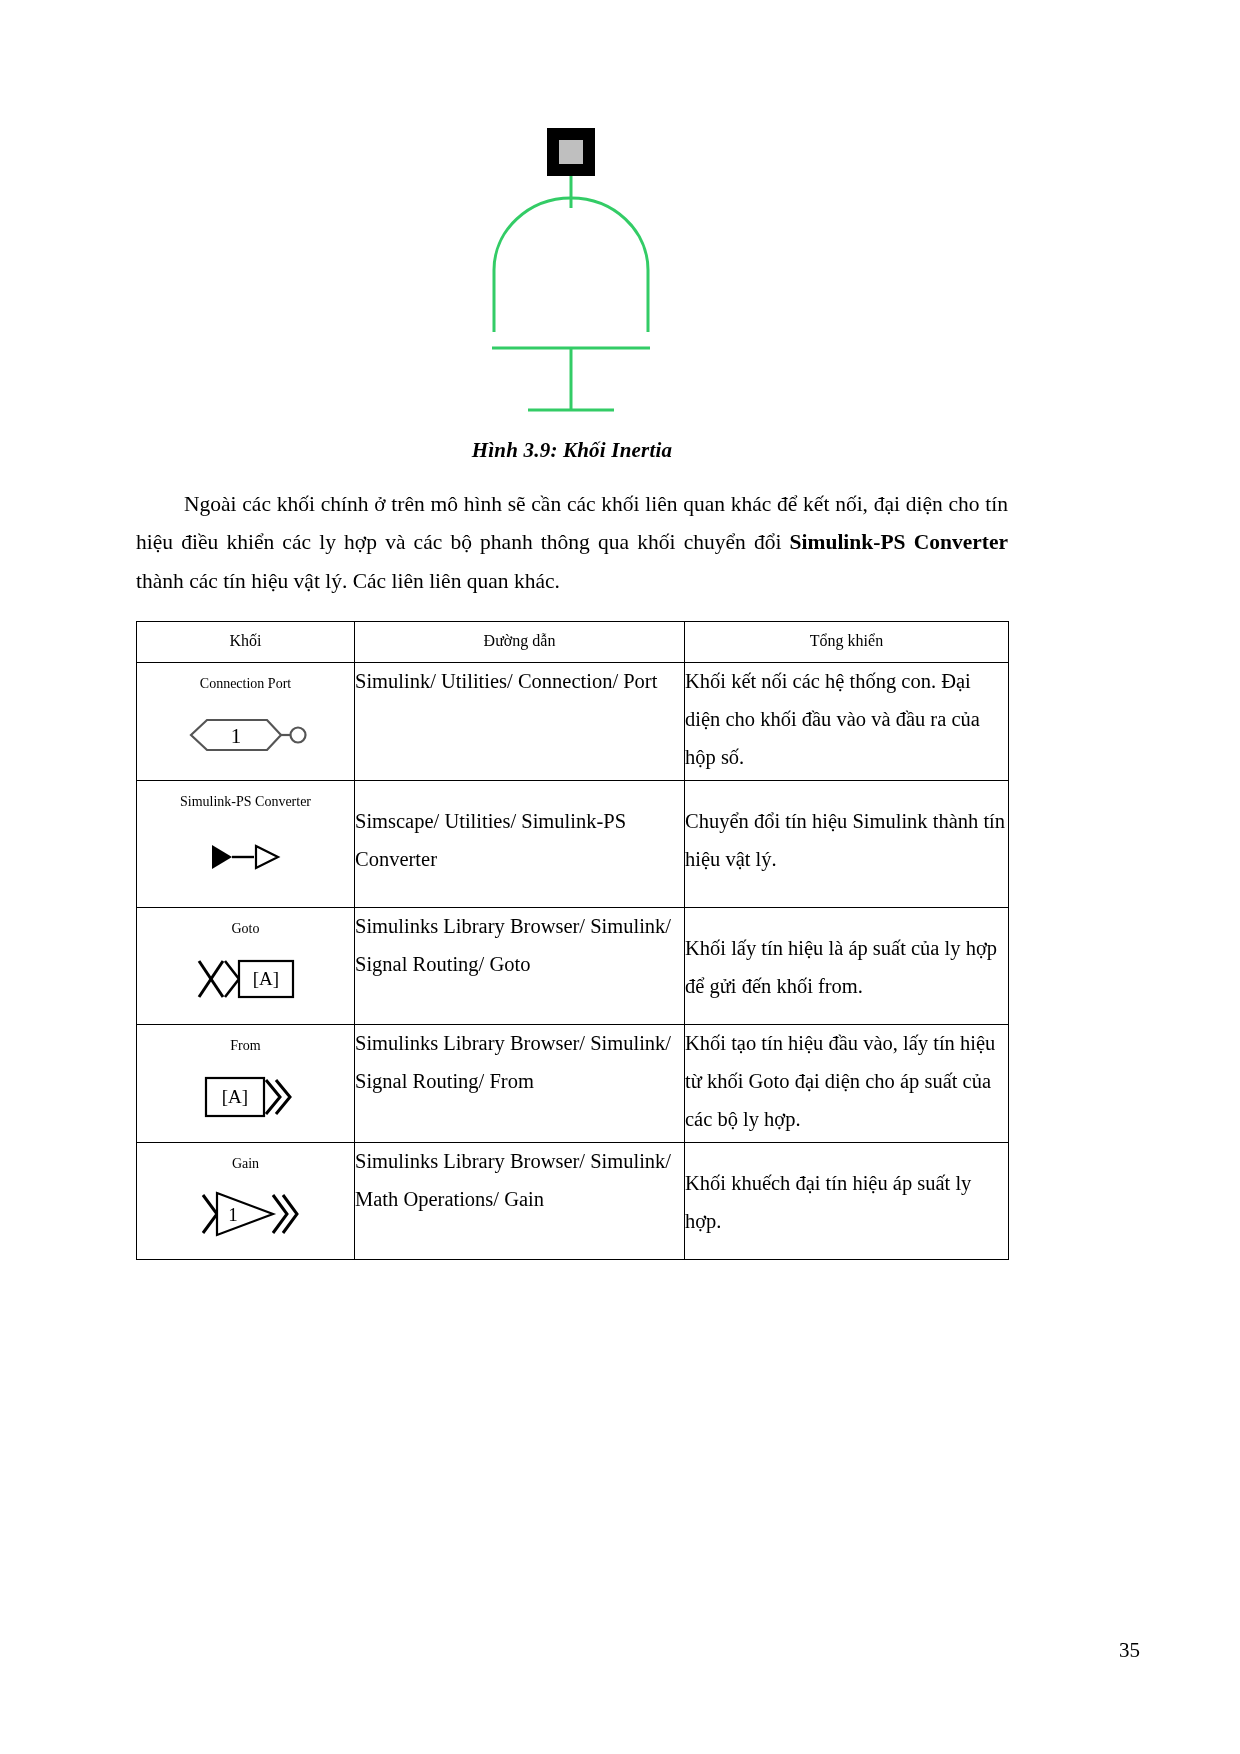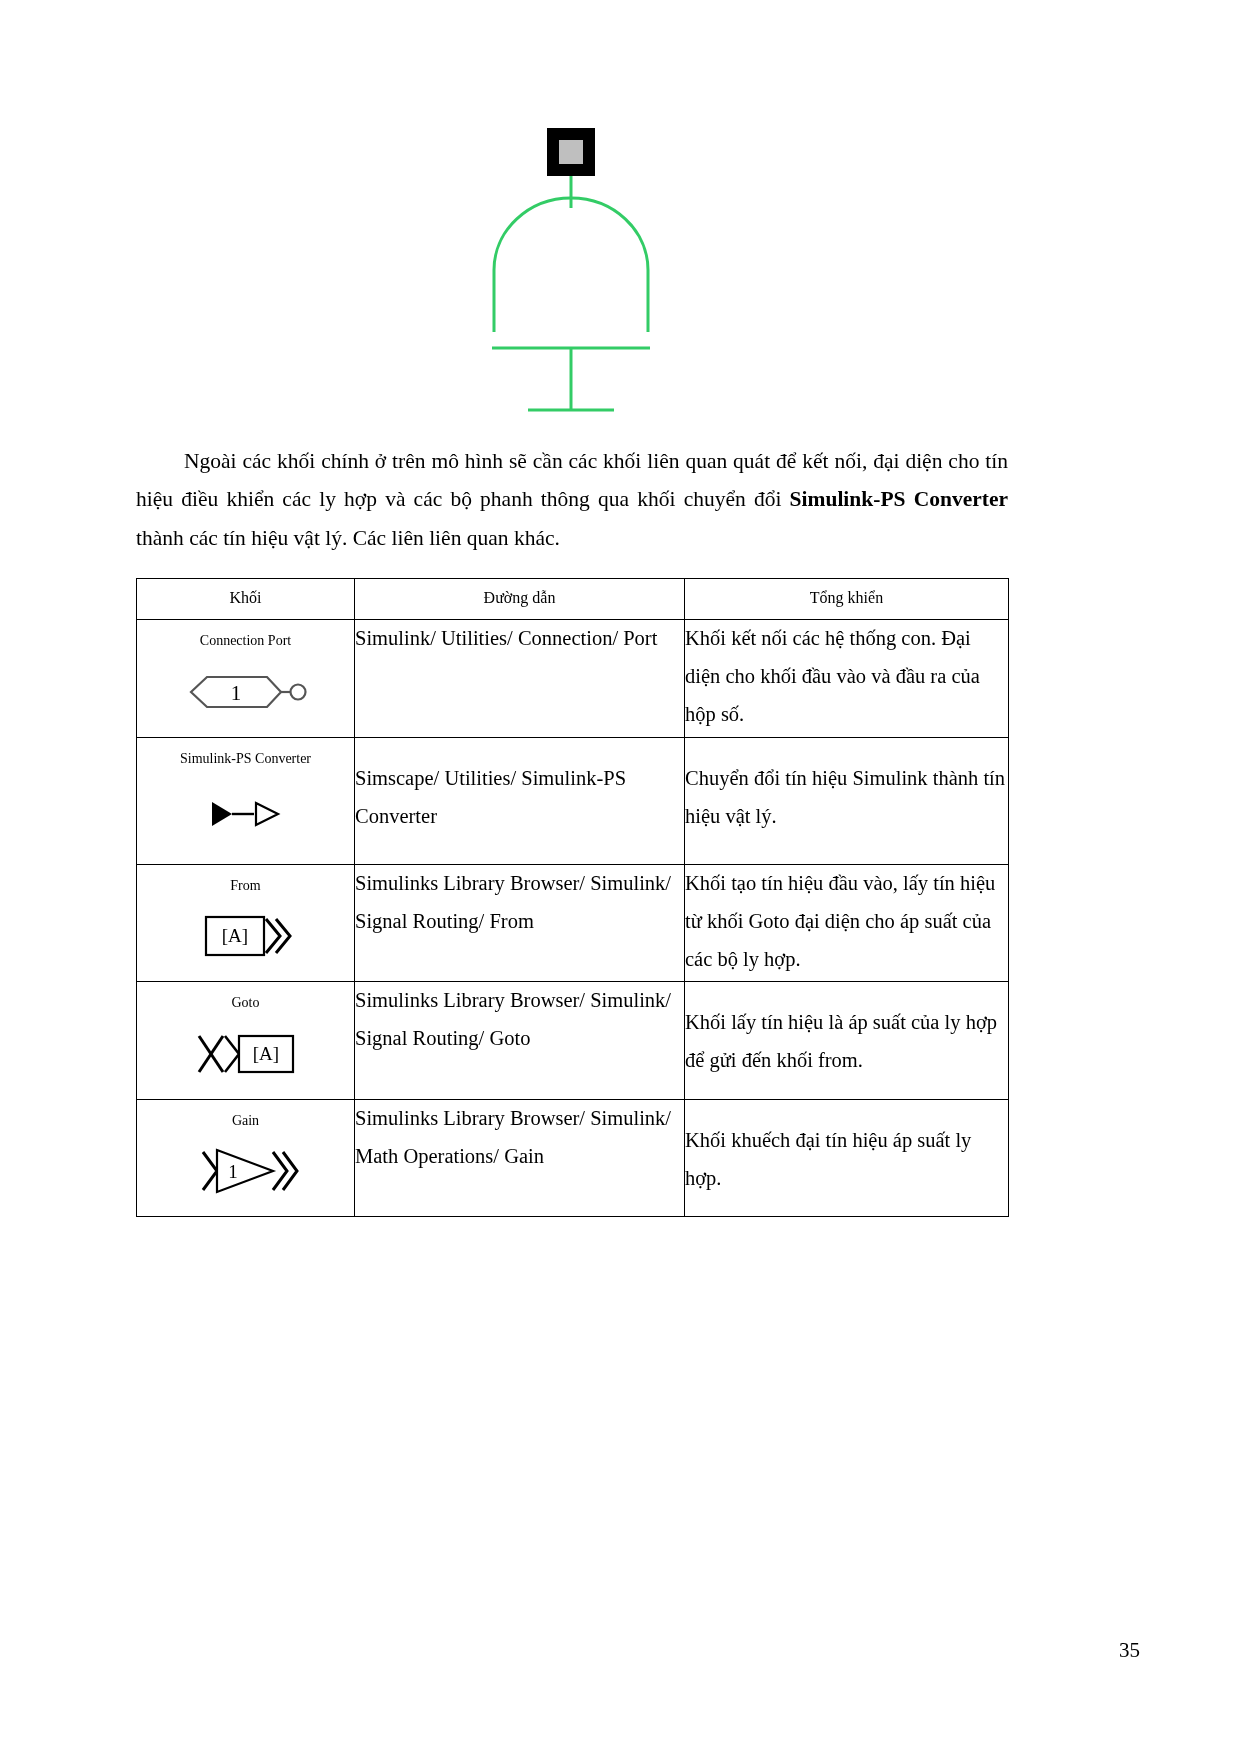--- a/index.html
+++ b/index.html
@@ -129,22 +129,23 @@
         <path d="M 52 222 L 52 160 A 77 72 0 0 1 206 160 L 206 222" fill="none" stroke="#33cc66" stroke-width="3"></path>
 
         <line x1="50" y1="238" x2="208" y2="238" stroke="#33cc66" stroke-width="3"></line>
 
         <line x1="129" y1="238" x2="129" y2="300" stroke="#33cc66" stroke-width="3"></line>
 
         <line x1="86" y1="300" x2="172" y2="300" stroke="#33cc66" stroke-width="3"></line>
       </svg>
     </div>
 
-
-    <p class="para"><span class="indent"></span><span>Ngoài các khối chính ở trên mô hình sẽ cần các khối liên quan quát để kết nối, đại diện cho tín hiệu điều khiển các ly hợp và các bộ phanh thông qua khối chuyển đổi </span><b>Simulink-PS Converter</b><span> thành các tín hiệu vật lý. Các liên liên quan khác.</span></p>
+    <div class="figure-caption">Hình 3.9: Khối Inertia</div>
+
+    <p class="para"><span class="indent"></span><span>Ngoài các khối chính ở trên mô hình sẽ cần các khối liên quan khác để kết nối, đại diện cho tín hiệu điều khiển các ly hợp và các bộ phanh thông qua khối chuyển đổi </span><b>Simulink-PS Converter</b><span> thành các tín hiệu vật lý. Các liên liên quan khác.</span></p>
 
 
     <table class="blocks">
       <colgroup>
         <col class="col-a">
           <col class="col-b">
           <col class="col-c">
       </colgroup>
       <thead>
         <tr>
@@ -186,57 +187,57 @@
               </div>
             </div>
           </td>
           <td class="cell-text centerv">Simscape/ Utilities/ Simulink-PS Converter</td>
           <td class="cell-text centerv">Chuyển đổi tín hiệu Simulink thành tín hiệu vật lý.</td>
         </tr>
 
         <tr>
           <td>
             <div class="cell-block">
-              <div class="bname">From</div>
-              <div class="cell-icon">
-                <svg width="120" height="54" viewBox="0 0 120 54">
-                  <rect x="20" y="8" width="58" height="38" fill="#ffffff" stroke="#000000" stroke-width="2.2"></rect>
-                  <text x="49" y="33" font-family="'Liberation Serif', serif" font-size="19" text-anchor="middle" fill="#000000">[A]</text>
-                  <polyline points="80,10 94,27 80,44" fill="none" stroke="#000000" stroke-width="3"></polyline>
-                  <polyline points="90,10 104,27 90,44" fill="none" stroke="#000000" stroke-width="3"></polyline>
-                </svg>
-              </div>
-            </div>
-          </td>
-          <td class="cell-text">Simulinks Library Browser/ Simulink/ Signal Routing/ From</td>
-          <td class="cell-text">Khối tạo tín hiệu đầu vào, lấy tín hiệu từ khối Goto đại diện cho áp suất của các bộ ly hợp.</td>
-        </tr>
-
-        <tr>
-          <td>
-            <div class="cell-block">
               <div class="bname">Goto</div>
               <div class="cell-icon">
                 <svg width="130" height="56" viewBox="0 0 130 56">
                   <line x1="18" y1="10" x2="42" y2="46" stroke="#000000" stroke-width="3"></line>
                   <line x1="42" y1="10" x2="18" y2="46" stroke="#000000" stroke-width="3"></line>
                   <polyline points="44,10 58,28 44,46" fill="none" stroke="#000000" stroke-width="2.6"></polyline>
                   <rect x="58" y="10" width="54" height="36" fill="#ffffff" stroke="#000000" stroke-width="2.2"></rect>
                   <text x="85" y="34" font-family="'Liberation Serif', serif" font-size="19" text-anchor="middle" fill="#000000">[A]</text>
                 </svg>
               </div>
             </div>
           </td>
           <td class="cell-text">Simulinks Library Browser/ Simulink/ Signal Routing/ Goto</td>
           <td class="cell-text centerv">Khối lấy tín hiệu là áp suất của ly hợp để gửi đến khối from.</td>
         </tr>
 
         <tr>
           <td>
             <div class="cell-block">
+              <div class="bname">From</div>
+              <div class="cell-icon">
+                <svg width="120" height="54" viewBox="0 0 120 54">
+                  <rect x="20" y="8" width="58" height="38" fill="#ffffff" stroke="#000000" stroke-width="2.2"></rect>
+                  <text x="49" y="33" font-family="'Liberation Serif', serif" font-size="19" text-anchor="middle" fill="#000000">[A]</text>
+                  <polyline points="80,10 94,27 80,44" fill="none" stroke="#000000" stroke-width="3"></polyline>
+                  <polyline points="90,10 104,27 90,44" fill="none" stroke="#000000" stroke-width="3"></polyline>
+                </svg>
+              </div>
+            </div>
+          </td>
+          <td class="cell-text">Simulinks Library Browser/ Simulink/ Signal Routing/ From</td>
+          <td class="cell-text">Khối tạo tín hiệu đầu vào, lấy tín hiệu từ khối Goto đại diện cho áp suất của các bộ ly hợp.</td>
+        </tr>
+
+        <tr>
+          <td>
+            <div class="cell-block">
               <div class="bname">Gain</div>
               <div class="cell-icon">
                 <svg width="130" height="58" viewBox="0 0 130 58">
                   <polyline points="22,10 36,29 22,48" fill="none" stroke="#000000" stroke-width="3"></polyline>
                   <polygon points="36,8 92,29 36,50" fill="#ffffff" stroke="#000000" stroke-width="2.2"></polygon>
                   <text x="52" y="36" font-family="'Liberation Serif', serif" font-size="19" text-anchor="middle" fill="#000000">1</text>
                   <polyline points="92,10 106,29 92,48" fill="none" stroke="#000000" stroke-width="3"></polyline>
                   <polyline points="102,10 116,29 102,48" fill="none" stroke="#000000" stroke-width="3"></polyline>
                 </svg>
               </div>

